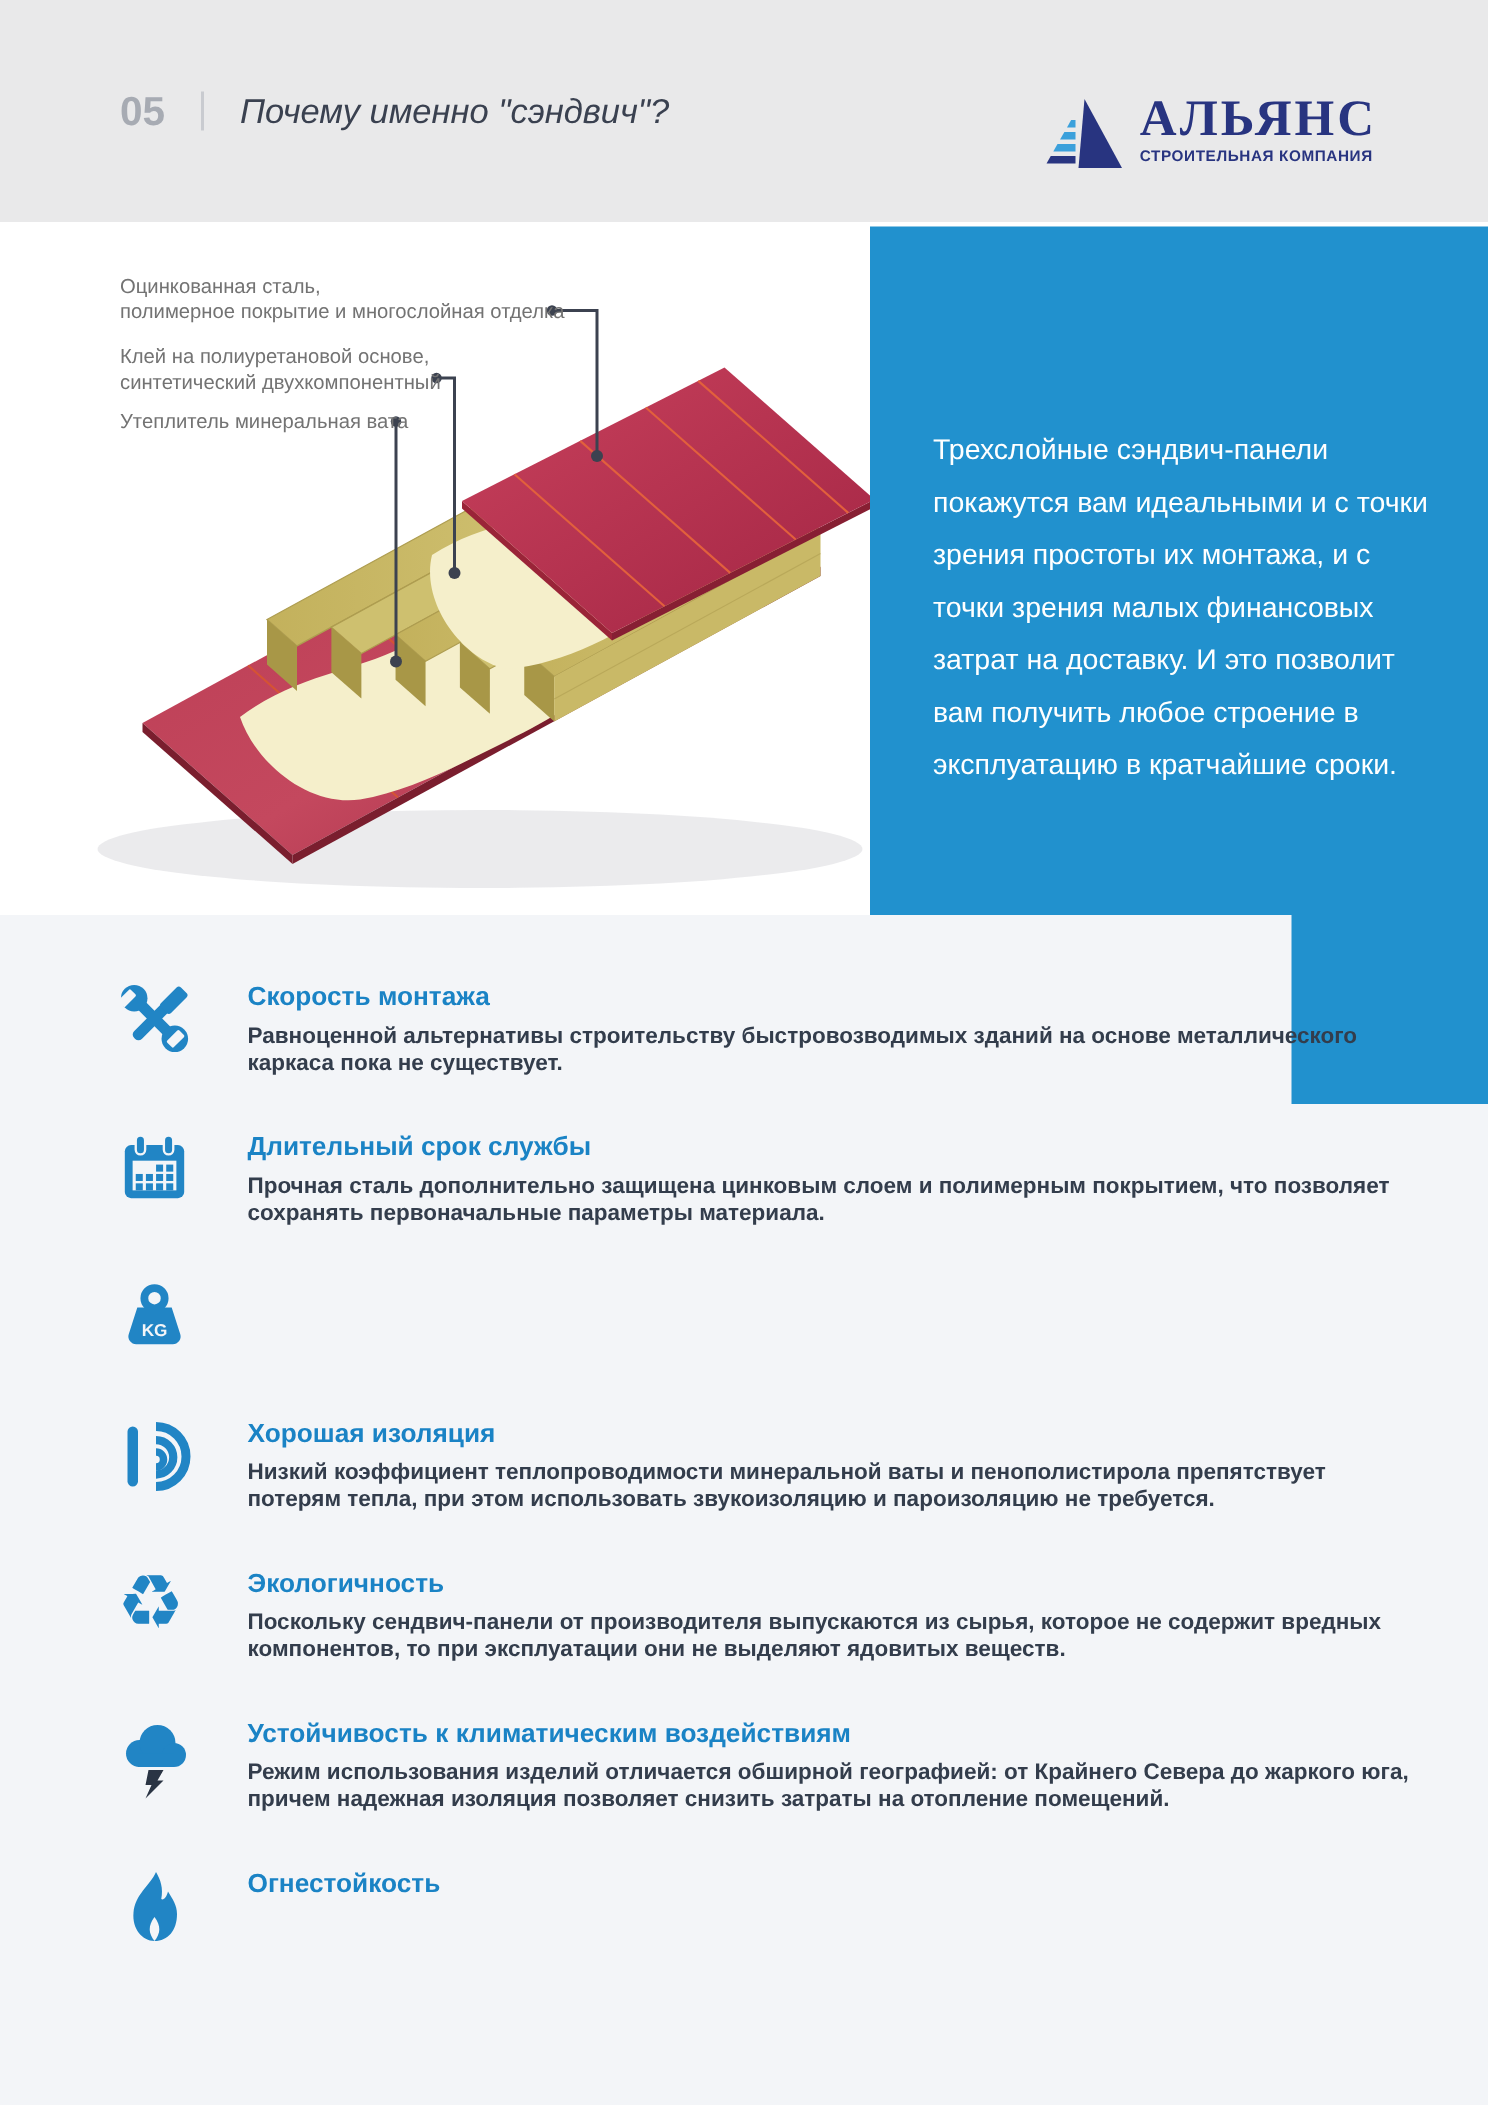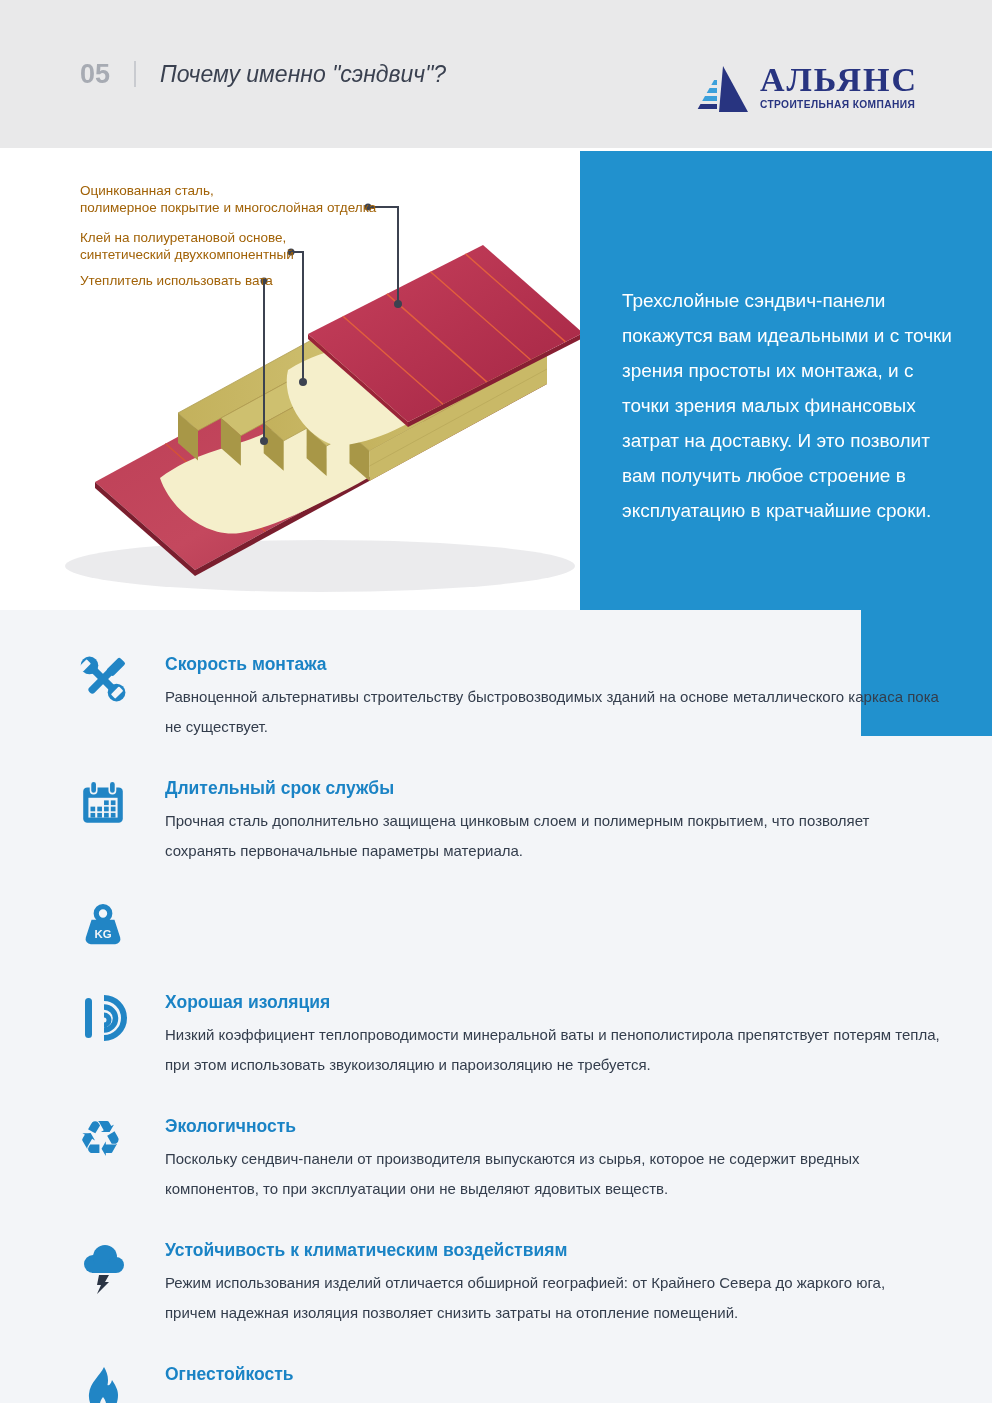--- a/index.html
+++ b/index.html
@@ -17,39 +17,39 @@
   .hdr-divider{width:2px;height:26px;background:#C9CBD0;margin:0 24px;}
   .hdr-title{font-size:23px;font-style:italic;color:#3A4150;font-weight:500;}
   .logo{position:absolute;right:74px;top:63px;display:flex;align-items:flex-start;}
   .logo-txt{margin-left:10px;display:flex;flex-direction:column;line-height:1;}
   .logo-name{font-family:"Liberation Serif","DejaVu Serif",serif;font-weight:bold;
     font-size:34px;color:#283480;letter-spacing:2px;}
   .logo-tag{font-size:10.2px;font-weight:bold;color:#283480;letter-spacing:0.4px;margin-top:3px;}
   
   .diagram-section{position:absolute;top:148px;left:0;width:992px;height:462px;background:#FFFFFF;}
   .panel-svg{position:absolute;left:0;top:0;}
-  .dlabel{position:absolute;font-size:13.5px;line-height:17px;color:#a16207;}
+  .dlabel{position:absolute;font-size:13.5px;line-height:17px;color:#737373;}
   .dlabel-1{left:80px;top:34px;}
   .dlabel-2{left:80px;top:81px;}
   .dlabel-3{left:80px;top:124px;}
   
   .blue-box{
     position:absolute;left:580px;top:3px;width:412px;height:585px;
     background:#2191CE;color:#FFFFFF;box-sizing:border-box;
     padding:132px 40px 0 42px;
   }
   .blue-box p{margin:0;font-size:19px;line-height:35px;font-weight:400;}
   
   .features{position:absolute;top:610px;left:0;width:861px;height:793px;
     background:#F3F5F8;box-sizing:border-box;padding-top:44px;}
   .feature{display:flex;margin-left:78px;margin-bottom:36px;width:862px;}
   .f-icon{flex:0 0 50px;margin-right:37px;margin-top:0px;}
   .f-body{flex:1;}
   .f-title{font-size:17.5px;font-weight:bold;color:#1A83C5;margin:0 0 7px 0;}
-  .f-text{font-size:15px;line-height:30px;color:#333D4C;margin:0;}
+  .f-text{font-size:15px;line-height:18px;color:#333D4C;margin:0;font-weight:bold;}
   .recycle-glyph{font-family:"DejaVu Sans",sans-serif;font-size:50px;line-height:50px;
     color:#2185C5;margin-top:-2px;}
 </style>
 </head>
 <body>
 
 <div class="header">
   <div class="page-num">05</div>
   <div class="hdr-divider"></div>
   <div class="hdr-title">Почему именно "сэндвич"?</div>
@@ -146,21 +146,21 @@
 
   <div class="dlabel dlabel-1">
     <div>Оцинкованная сталь,</div>
     <div>полимерное покрытие и многослойная отделка</div>
   </div>
   <div class="dlabel dlabel-2">
     <div>Клей на полиуретановой основе,</div>
     <div>синтетический двухкомпонентный</div>
   </div>
   <div class="dlabel dlabel-3">
-    <div>Утеплитель использовать вата</div>
+    <div>Утеплитель минеральная вата</div>
   </div>
 
   <div class="blue-box">
     <p>Трехслойные сэндвич-панели покажутся вам идеальными и с точки зрения простоты их монтажа, и с точки зрения малых финансовых затрат на доставку. И это позволит вам получить любое строение в эксплуатацию в кратчайшие сроки.</p>
   </div>
 </div>
 
 <div class="features">
 
   <div class="feature">

